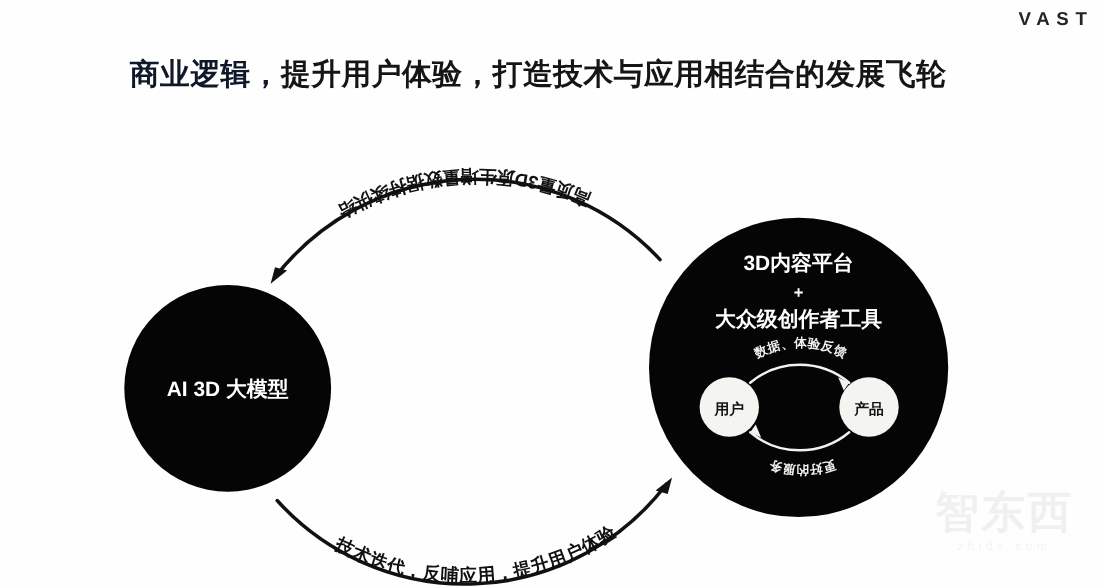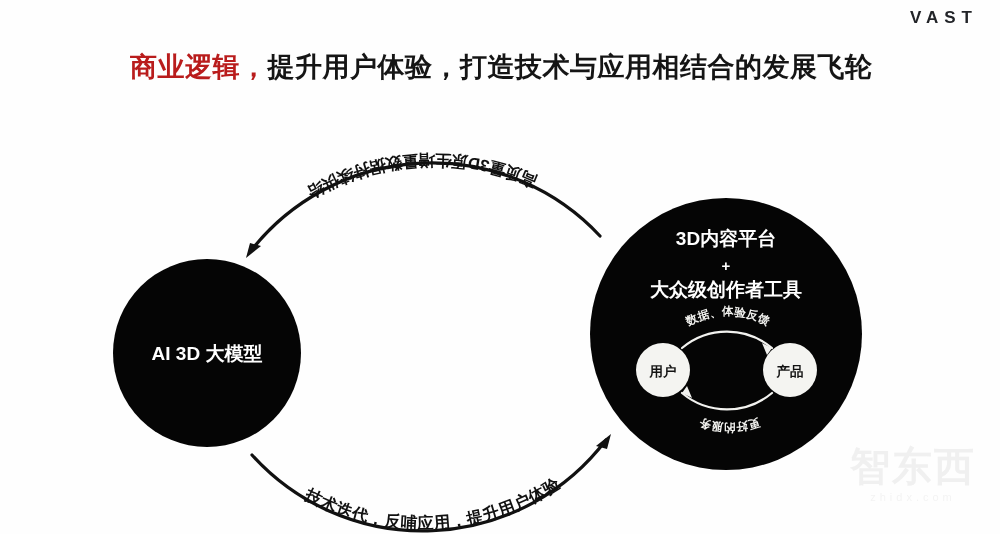--- a/index.html
+++ b/index.html
@@ -13,21 +13,21 @@
     position: relative;
     overflow: hidden;
     font-family: "Liberation Sans", "DejaVu Sans", sans-serif;
     background: #fefefe;
   }
 
   
   #brand-logo {
     position: absolute;
     top: 9px;
-    right: 22px;
+    right: 6px;
     font-size: 17px;
     font-weight: 700;
     letter-spacing: 6px;
     color: #222428;
     font-family: "Liberation Sans", "DejaVu Sans", sans-serif;
     line-height: 1;
     user-select: none;
     margin-left: 40px;
   }
 
@@ -37,22 +37,21 @@
     left: 118px;
     top: 50px;
     font-size: 27px;
     font-weight: 700;
     letter-spacing: 0.5px;
     white-space: nowrap;
     color: #151515;
     line-height: 1.3;
   }
   #slide-title .hl {
-    color: #b91c1c;
-    margin-left: 12px;
+    color: #0f172a;
   }
 
   
   #flywheel-diagram {
     position: absolute;
     left: 0;
     top: 0;
     width: 1000px;
     height: 534px;
   }

